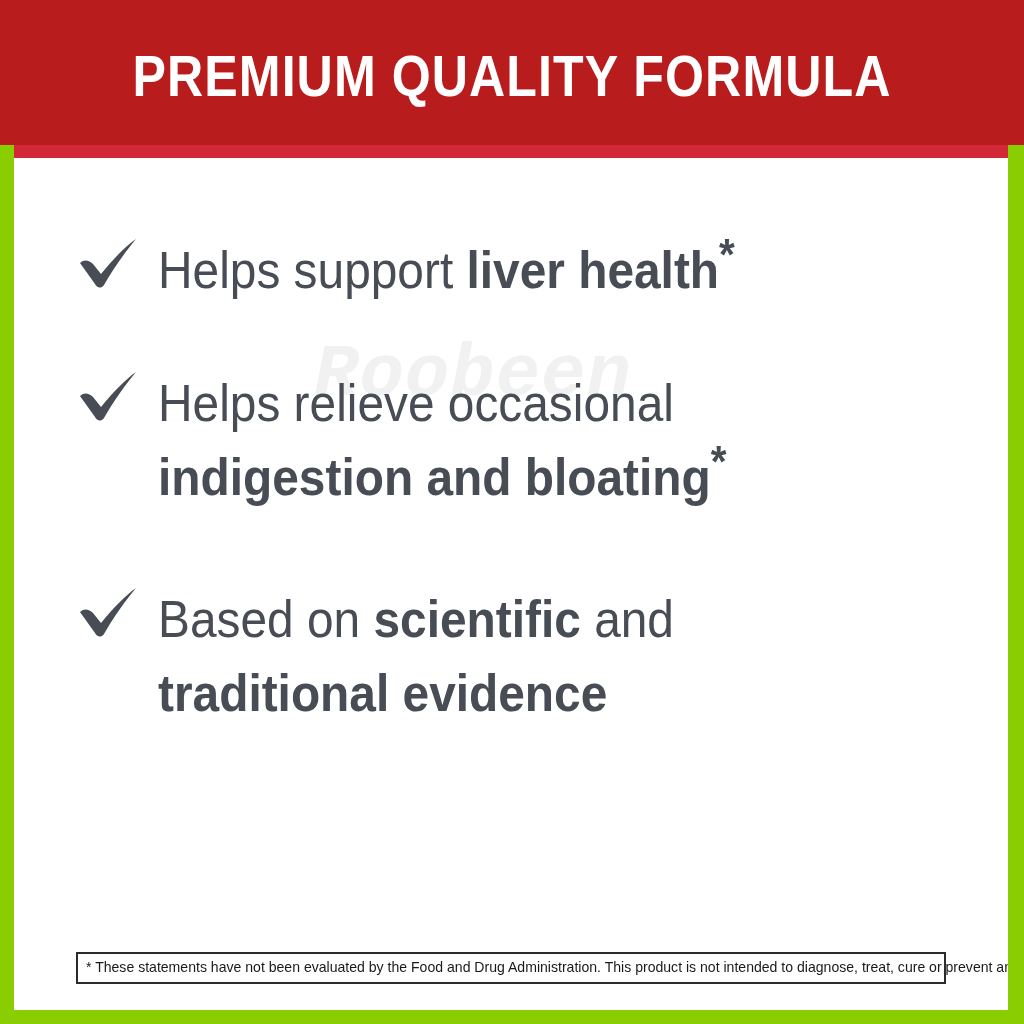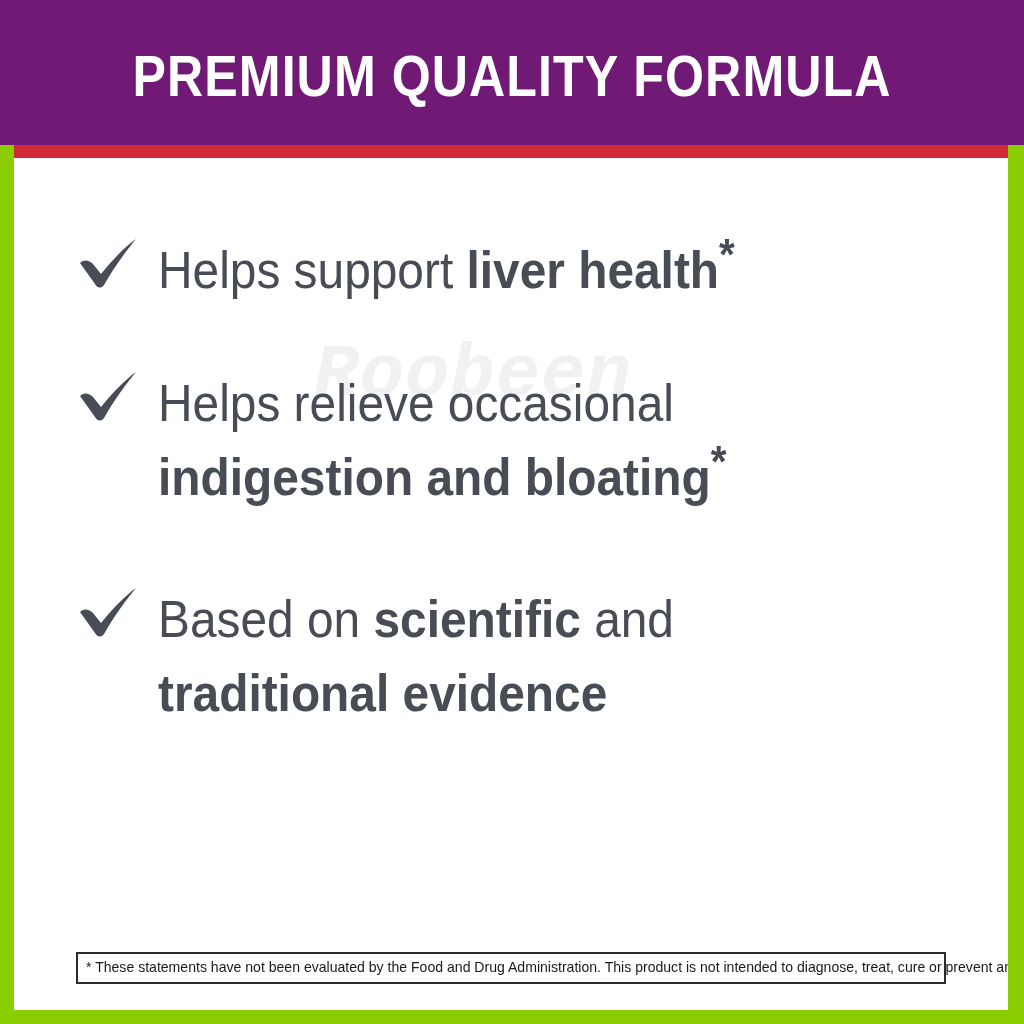--- a/index.html
+++ b/index.html
@@ -20,21 +20,21 @@
     box-sizing: border-box;
   }
 
   
   #header-band {
     position: absolute;
     left: 0;
     top: 0;
     width: 1024px;
     height: 145px;
-    background: #701a75;
+    background: #b91c1c;
   }
 
   #page-title {
     position: absolute;
     left: 0;
     top: 44px;
     width: 1024px;
     text-align: center;
     color: #ffffff;
     font-family: "Liberation Sans Narrow", "Liberation Sans", sans-serif;

